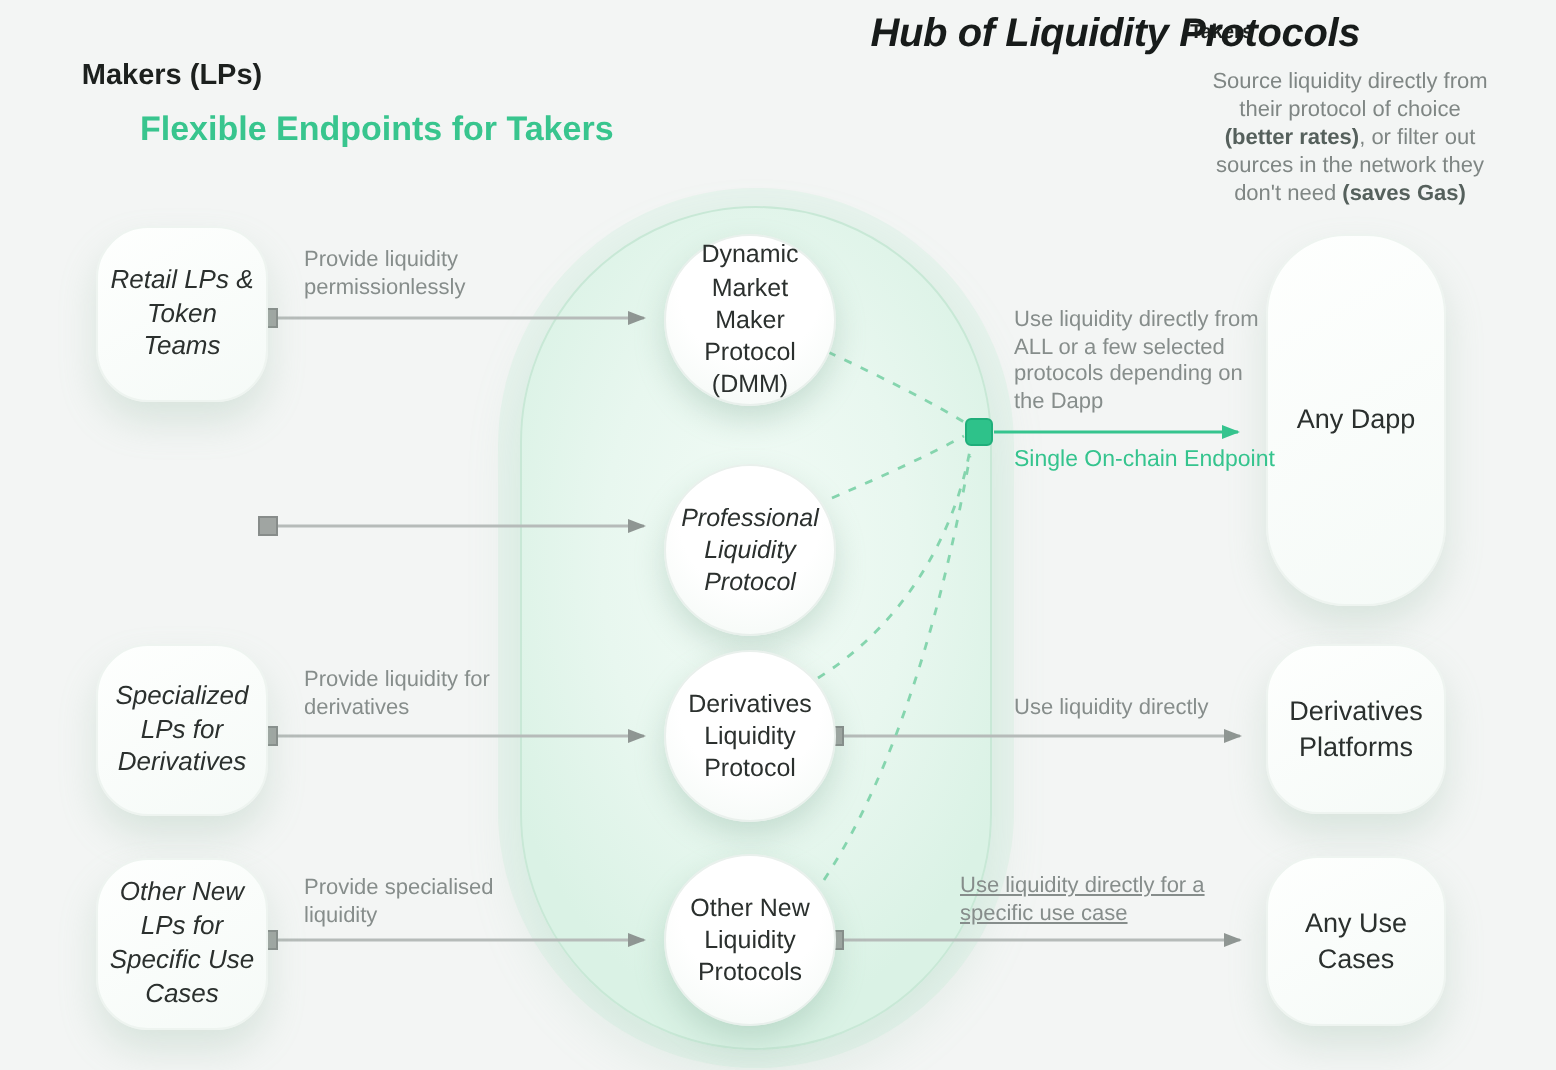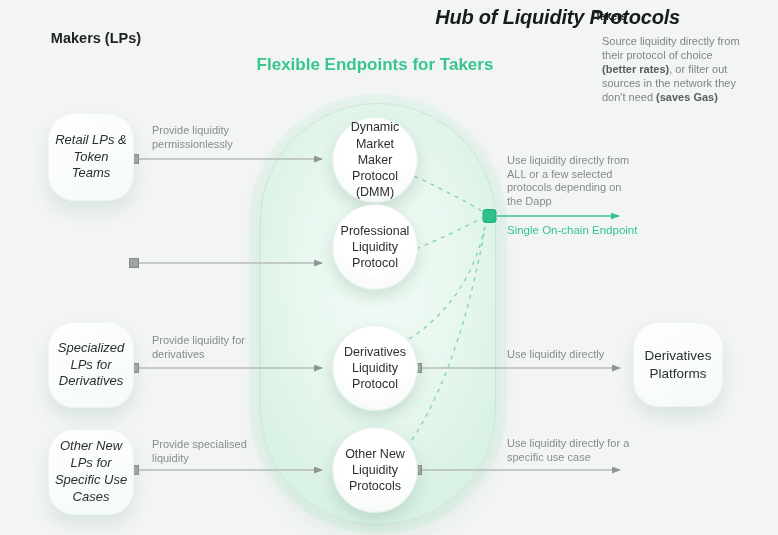--- a/index.html
+++ b/index.html
@@ -12,38 +12,38 @@
     overflow: hidden;
   }
   
   .page-title {
     position: absolute; left: 70px; top: 6px; width: 610px;
     text-align: right; font-size: 20px; font-weight: bold;
     color: #171b1a; letter-spacing: -0.2px; z-index: 5; font-style: italic;
   }
   .page-subtitle {
     position: absolute; left: 70px; top: 55px; width: 610px;
-    text-align: center; font-size: 17px; font-weight: bold;
+    text-align: left; font-size: 17px; font-weight: bold;
     color: #38c58e; z-index: 5;
   }
   .makers-heading {
-    position: absolute; left: 16px; top: 30px; width: 160px;
+    position: absolute; left: 6px; top: 30px; width: 160px;
     text-align: center; font-size: 14.5px; font-weight: bold; color: #1c201e; z-index: 5;
   }
   .makers-desc {
     position: absolute; left: 14px; top: 50px; width: 152px;
     text-align: center; font-size: 11px; line-height: 1.26; color: #7f8684; z-index: 5;
   }
   .takers-heading {
     position: absolute; left: 595px; top: 11px; width: 160px;
     font-size: 10px; font-weight: bold; color: #1c201e; z-index: 5;
   }
   .takers-desc {
     position: absolute; left: 602px; top: 34px; width: 146px;
-    font-size: 11px; line-height: 1.28; color: #7f8684; z-index: 5;
+    text-align: center; font-size: 11px; line-height: 1.28; color: #7f8684; z-index: 5;
   }
   .takers-desc b { color: #55605c; }
   
   .hub-halo {
     position: absolute; left: 249px; top: 94px; width: 258px; height: 440px;
     border-radius: 129px; background: rgba(219, 241, 230, 0.5); z-index: 1;
   }
   .hub {
     position: absolute; left: 260px; top: 103px; width: 236px; height: 422px;
     border-radius: 118px;
@@ -73,33 +73,33 @@
   .protocol-circle {
     position: absolute; left: 332px; width: 86px; height: 86px; border-radius: 50%;
     display: flex; align-items: center; justify-content: center; text-align: center;
     font-size: 12.5px; line-height: 1.3; color: #2b302e;
     background: radial-gradient(circle at 50% 32%, #ffffff 50%, #f2f8f4 100%);
     border: 1px solid #e9f0ec;
     box-shadow: 0 7px 15px rgba(125, 168, 146, 0.32);
     z-index: 3; padding: 4px;
   }
   .proto-1 { top: 117px; }
-  .proto-2 { top: 204px; }
+  .proto-2 { top: 232px; font-style: italic; }
   .proto-3 { top: 325px; }
   .proto-4 { top: 427px; }
   
   .flow-label {
     position: absolute; font-size: 11px; line-height: 1.24; color: #868d8b; z-index: 4;
   }
   .fl-m1 { left: 152px; top: 124px; width: 125px; }
   .fl-m2 { left: 152px; top: 246px; width: 145px; }
   .fl-m3 { left: 152px; top: 334px; width: 122px; }
   .fl-m4 { left: 152px; top: 438px; width: 122px; }
   .fl-t2 { left: 507px; top: 348px; width: 135px; }
-  .fl-t3 { left: 507px; top: 437px; width: 140px; }
+  .fl-t3 { left: 480px; top: 437px; width: 140px; text-decoration: underline; }
   .endpoint-note { left: 507px; top: 154px; width: 132px; }
   .endpoint-label {
     position: absolute; left: 507px; top: 224px; width: 170px;
     font-size: 11.5px; color: #35c48e; z-index: 4;
   }
   
   .connector-layer { position: absolute; left: 0; top: 0; z-index: 2; }
 </style>
 </head>
 <body>
@@ -154,21 +154,23 @@
 
   <div class="card maker-card maker-1">Retail LPs &amp; Token Teams</div>
   <div class="card maker-card maker-3">Specialized LPs for Derivatives</div>
   <div class="card maker-card maker-4">Other New LPs for Specific Use Cases</div>
 
   <div class="protocol-circle proto-1">Dynamic Market Maker Protocol (DMM)</div>
   <div class="protocol-circle proto-2">Professional Liquidity Protocol</div>
   <div class="protocol-circle proto-3">Derivatives Liquidity Protocol</div>
   <div class="protocol-circle proto-4">Other New Liquidity Protocols</div>
 
+  <div class="card taker-card taker-1">Any Dapp</div>
   <div class="card taker-card taker-2">Derivatives Platforms</div>
+  <div class="card taker-card taker-3">Any Use Cases</div>
 
   <div class="flow-label fl-m1">Provide liquidity permissionlessly</div>
   <div class="flow-label fl-m3">Provide liquidity for derivatives</div>
   <div class="flow-label fl-m4">Provide specialised liquidity</div>
   <div class="flow-label fl-t2">Use liquidity directly</div>
   <div class="flow-label fl-t3">Use liquidity directly for a specific use case</div>
 
   <div class="flow-label endpoint-note">Use liquidity directly from ALL or a few selected protocols depending on the Dapp</div>
   <div class="endpoint-label">Single On-chain Endpoint</div>
 

